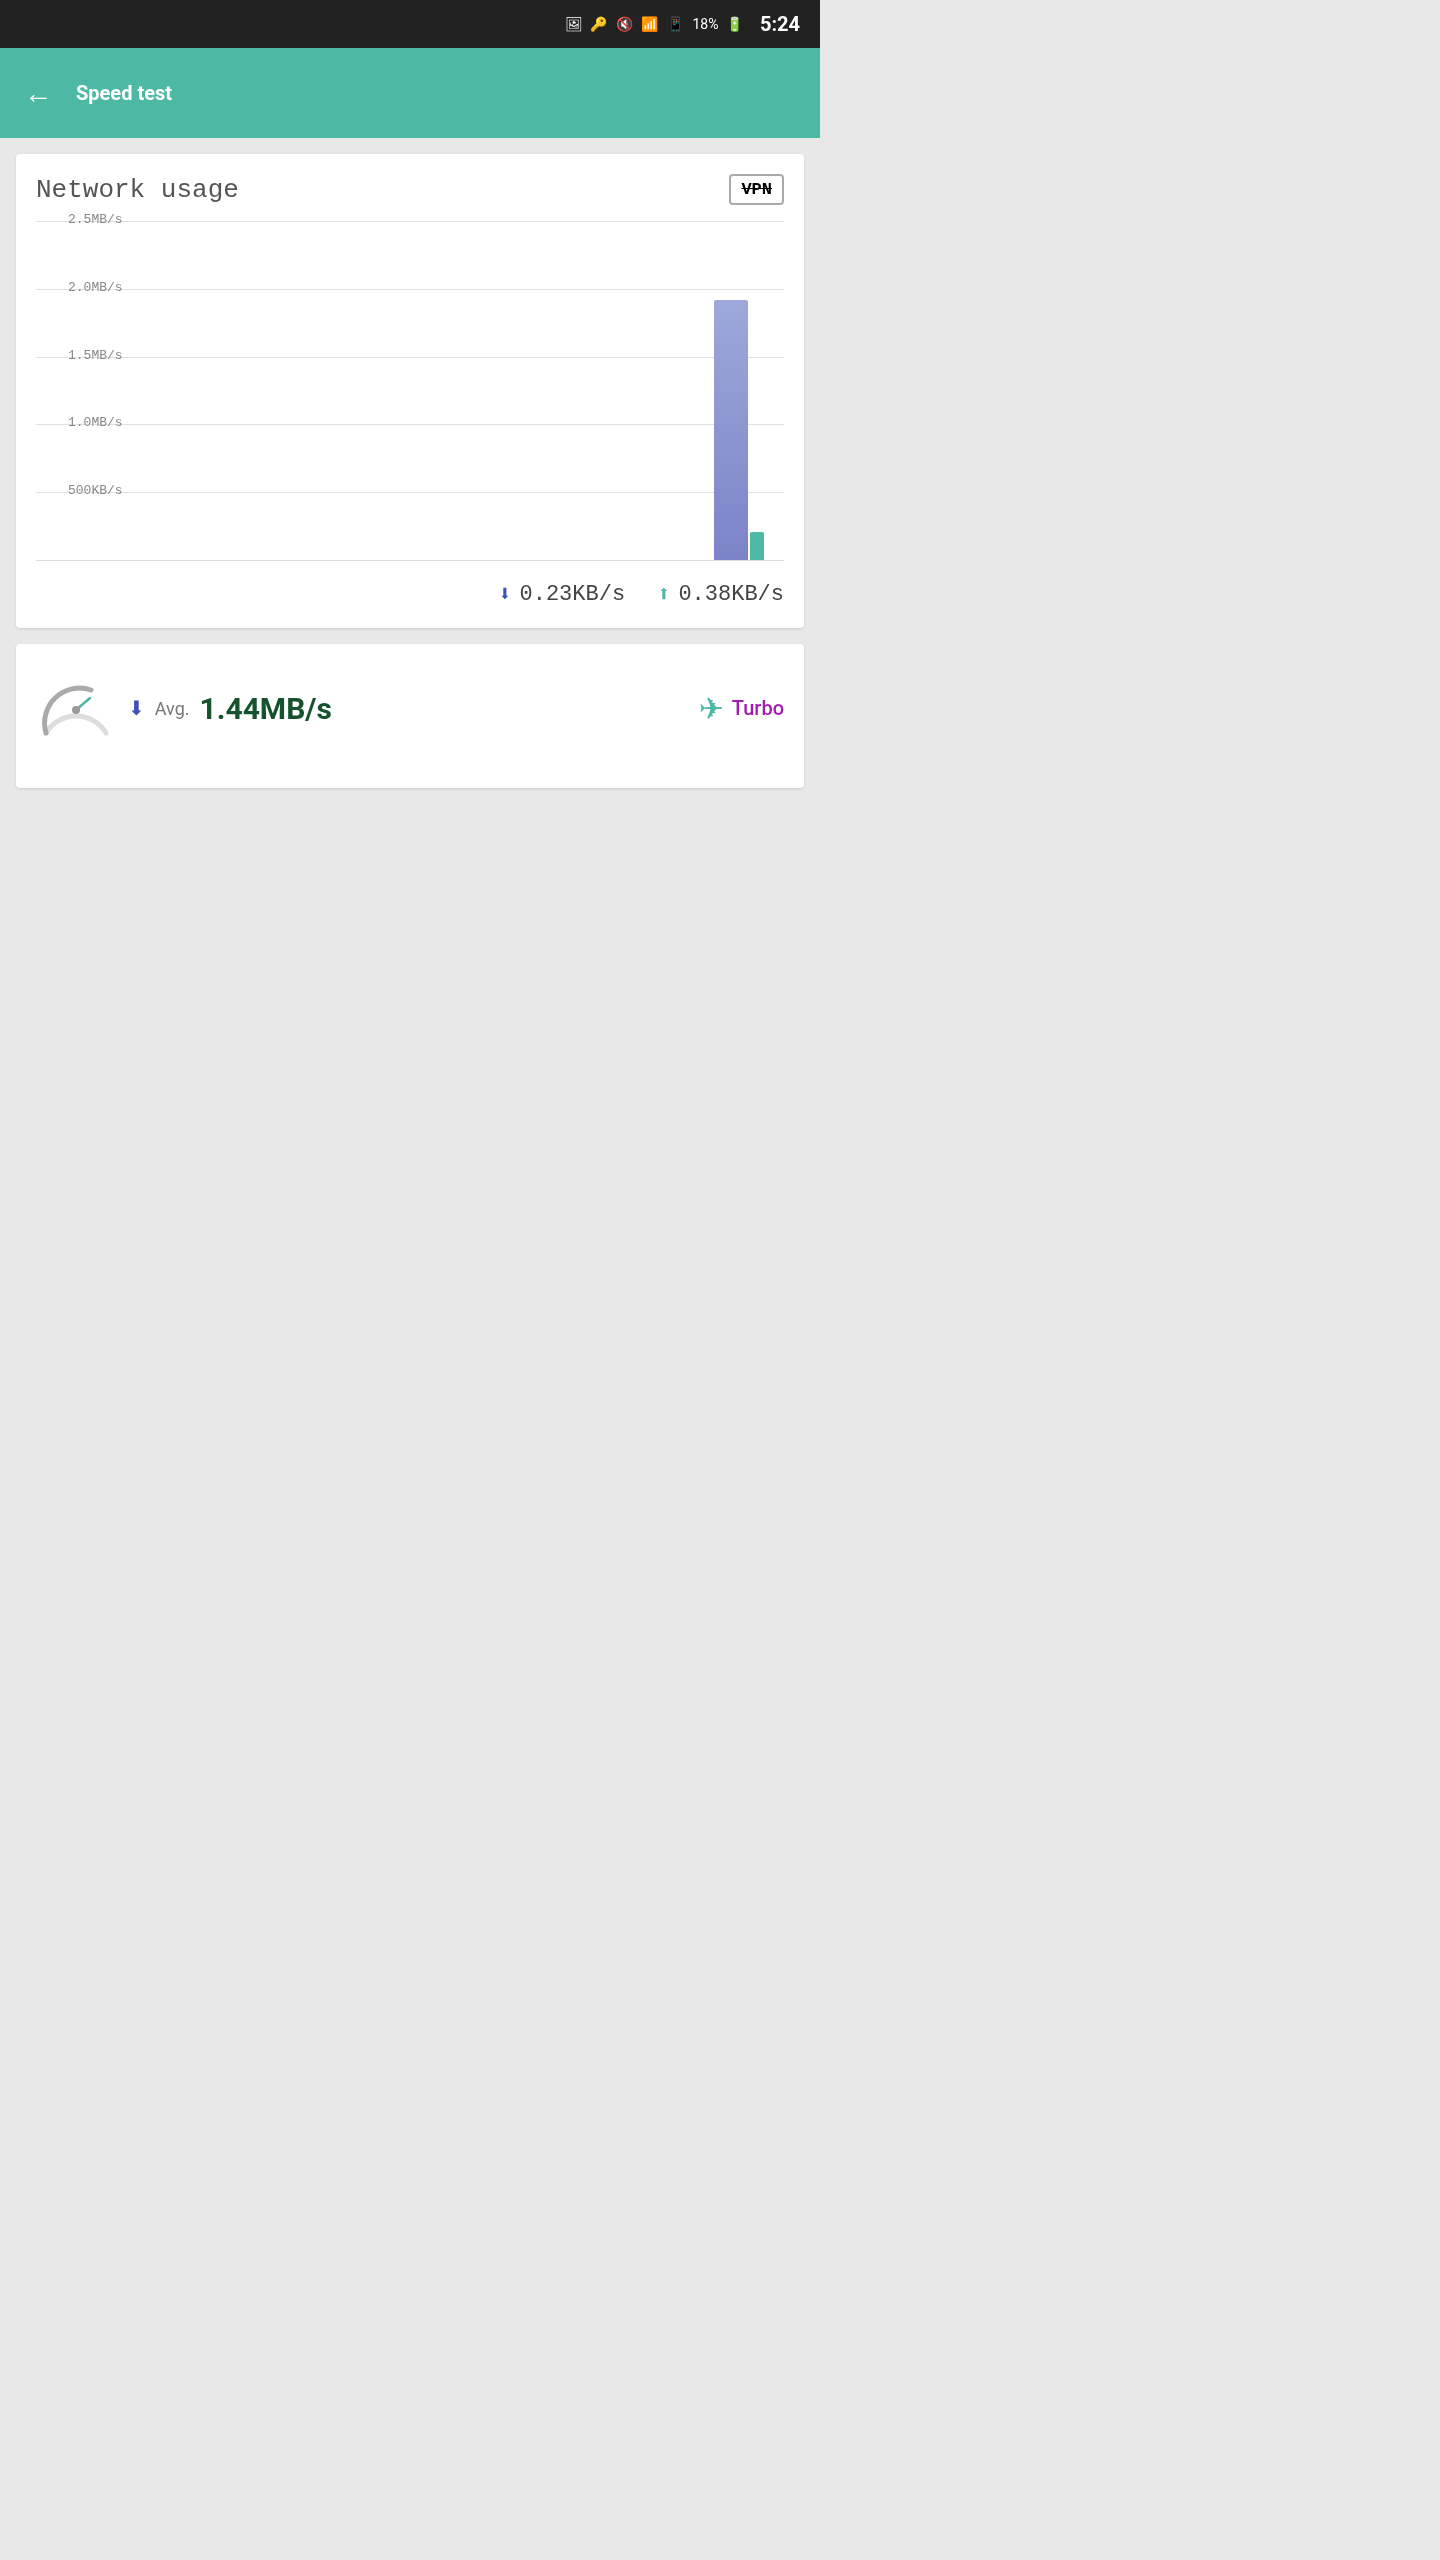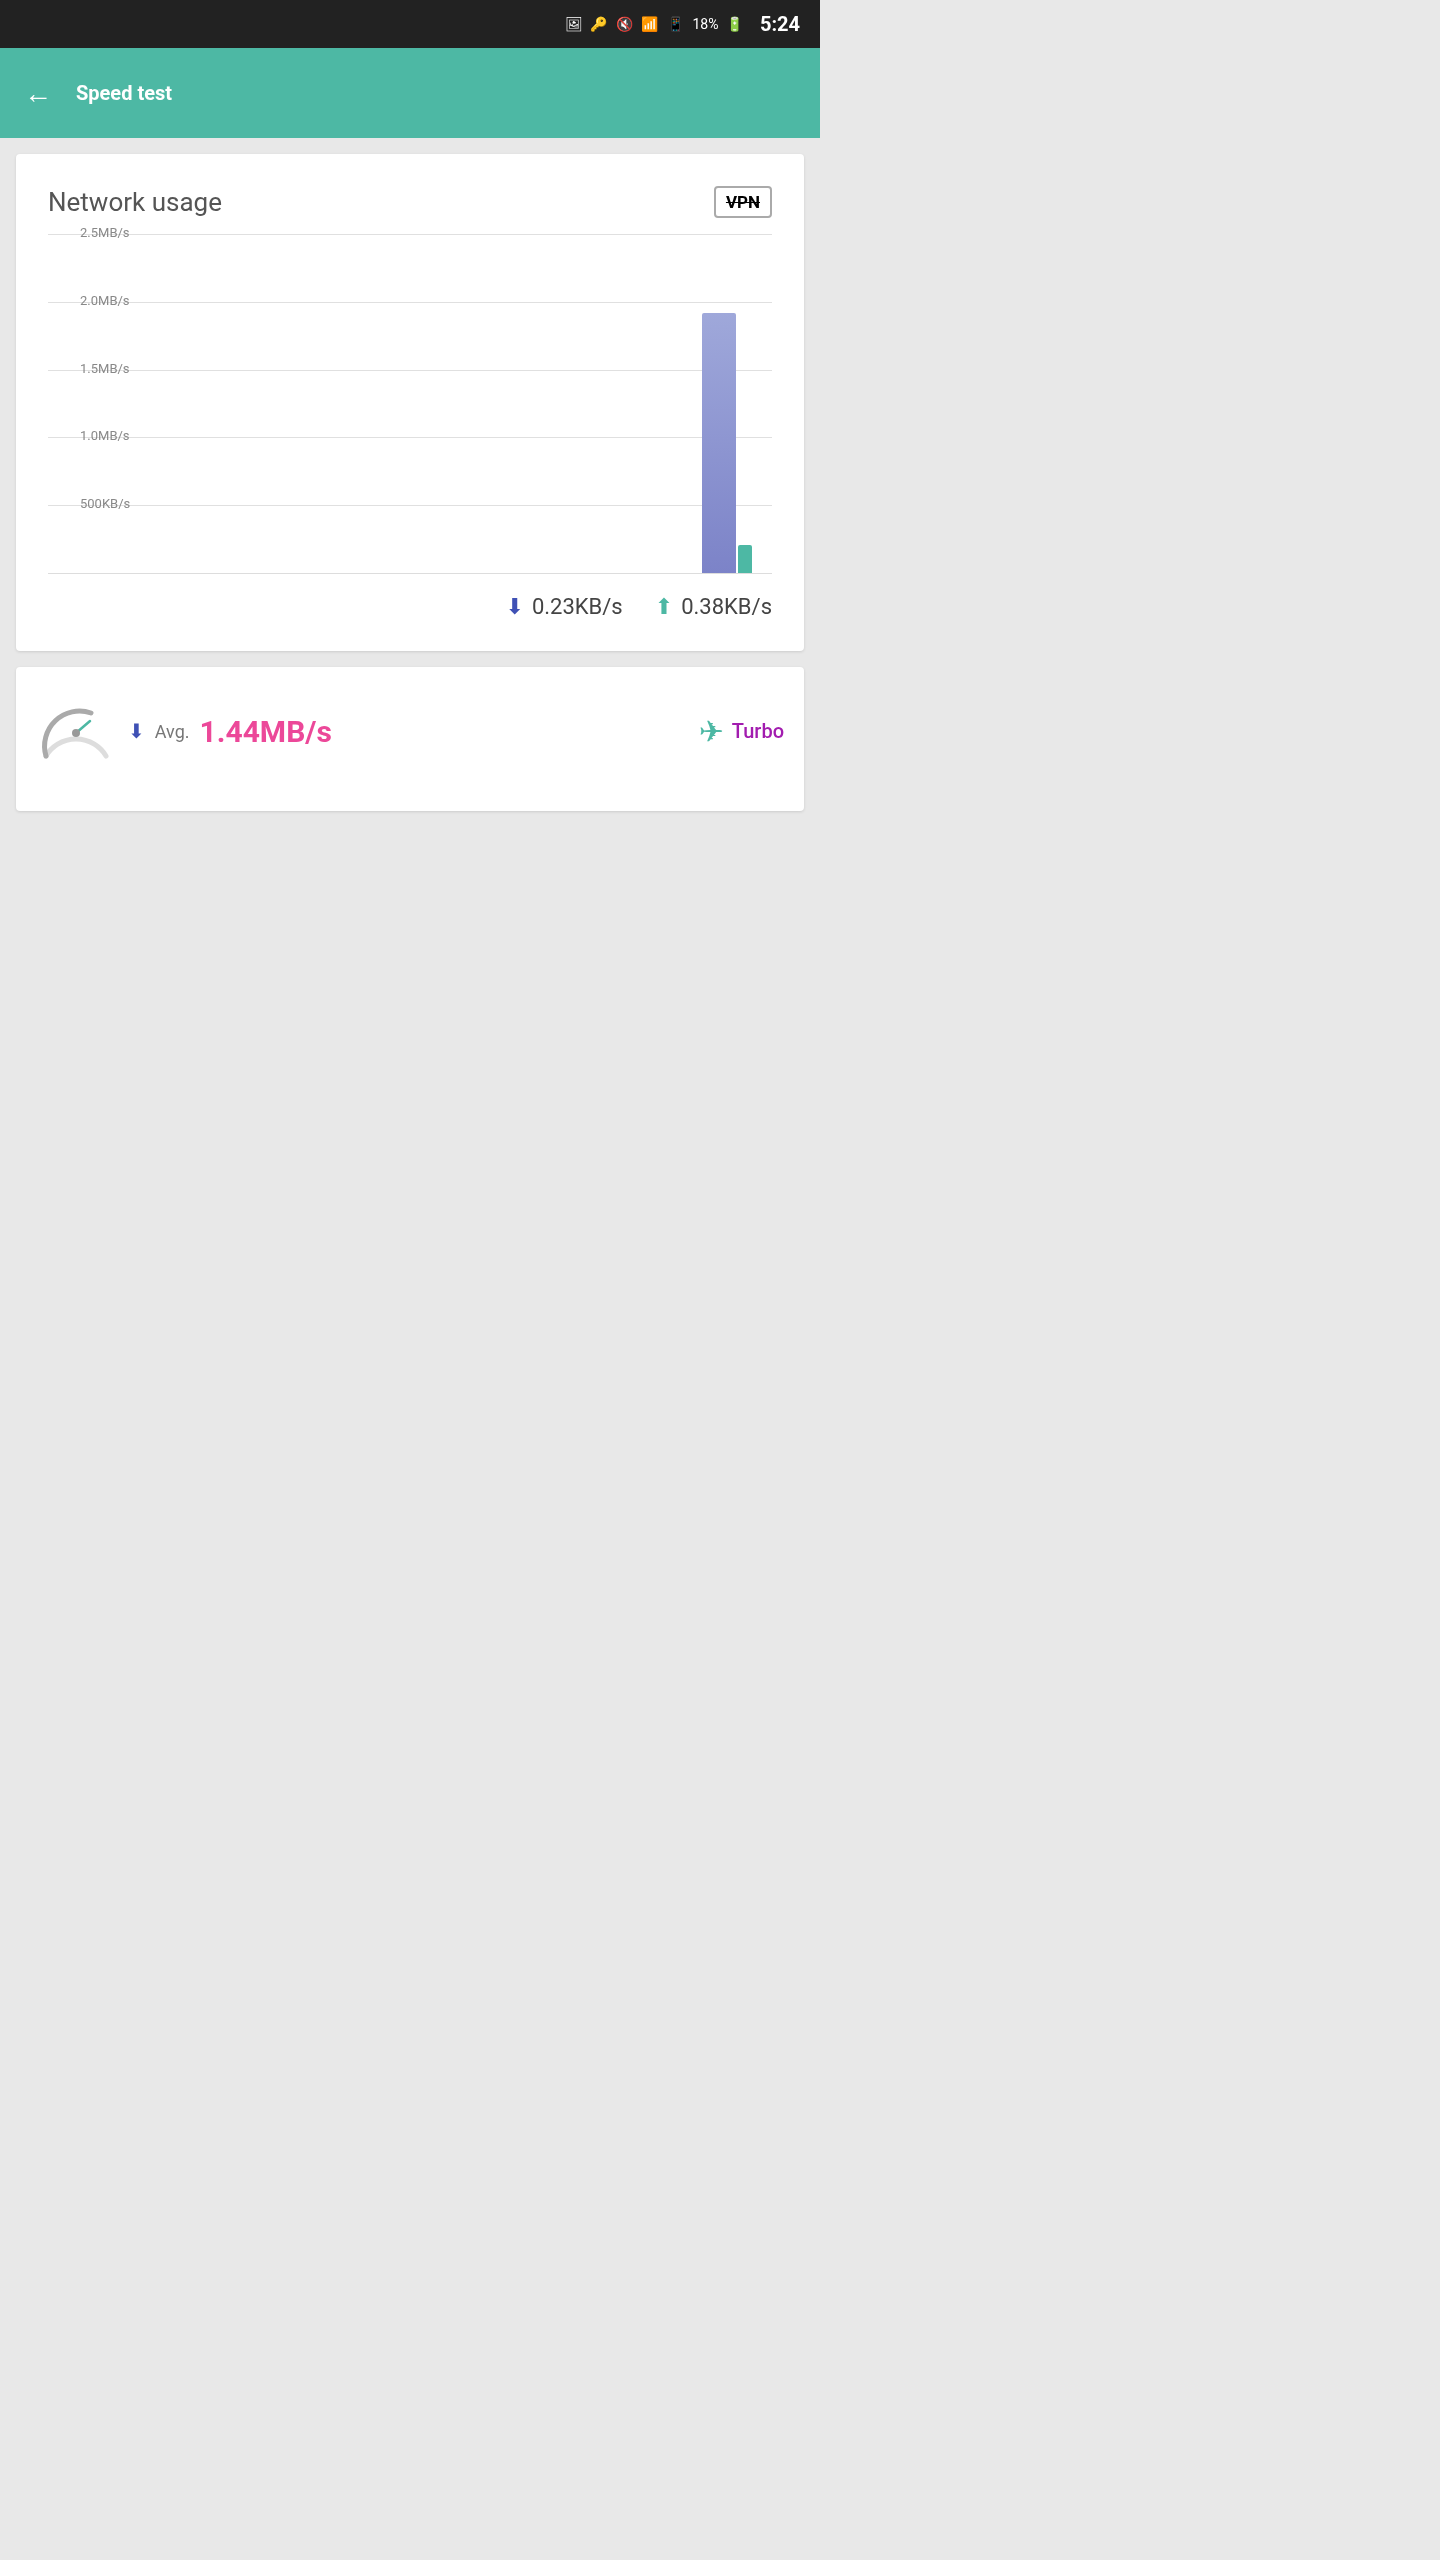--- a/index.html
+++ b/index.html
@@ -62,22 +62,23 @@
       padding: 16px;
       display: flex;
       flex-direction: column;
       gap: 16px;
     }
 
     
     .card {
       background: white;
       border-radius: 4px;
-      padding: 32px;
+      padding: 20px;
       box-shadow: 0 1px 3px rgba(0,0,0,0.12);
+      font-family: Liberation Mono, monospace;
     }
 
     
     .card-header {
       display: flex;
       justify-content: space-between;
       align-items: center;
       margin-bottom: 16px;
     }
     .card-title {
@@ -207,21 +208,21 @@
       color: #3f51b5;
       font-size: 20px;
     }
     .avg-label {
       font-size: 18px;
       color: #777;
     }
     .avg-value {
       font-size: 30px;
       font-weight: bold;
-      color: #ec4899;
+      color: #14532d;
     }
 
     
     .turbo-block {
       display: flex;
       align-items: center;
       gap: 8px;
     }
     .turbo-icon {
       color: #4db8a4;

